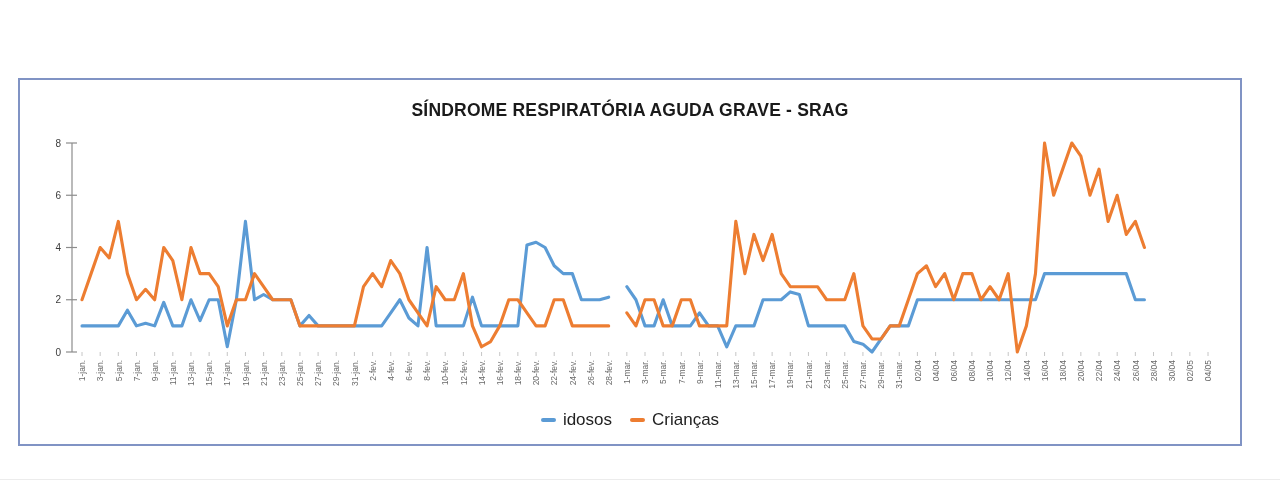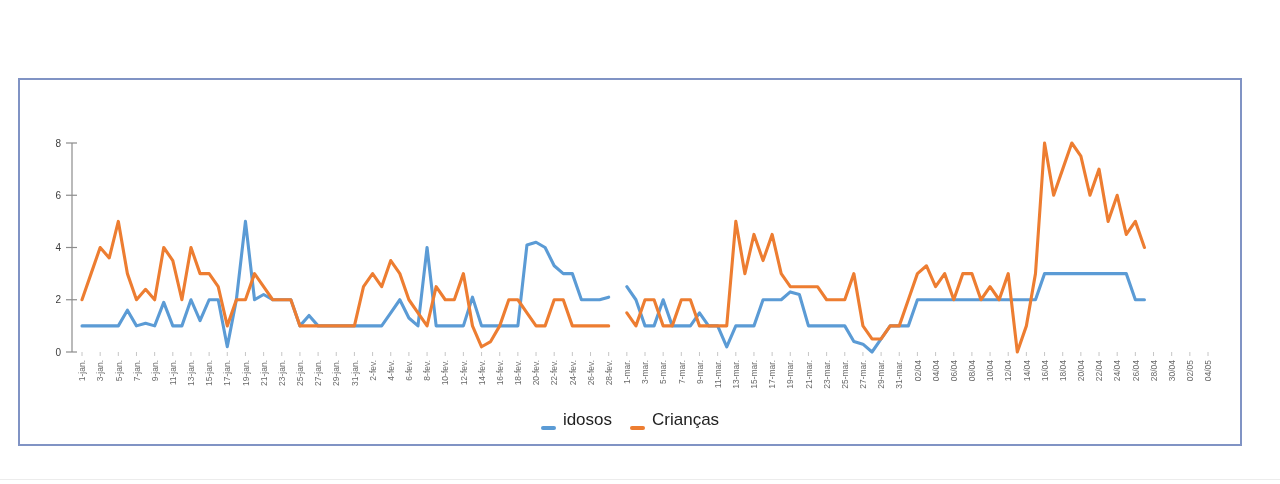--- a/index.html
+++ b/index.html
@@ -27,21 +27,21 @@
     color:#1a1a1a;
     letter-spacing:0.2px;
   }
   #plot-svg{ position:absolute; left:0; top:0; }
   #legend{
     position:absolute;
     left:0; bottom:14px; width:100%;
     display:flex; justify-content:center; align-items:center; gap:18px;
     font-size:17px; color:#222;
   }
-  .legend-item{display:flex;align-items:flex-end;gap:7px;}
+  .legend-item{display:flex;align-items:center;gap:7px;}
   .legend-swatch{display:inline-block;width:15px;height:4px;border-radius:2px;}
   .tick-label{
     font-size:8.5px;
     fill:#6a6a6a;
     font-family:"Liberation Sans", sans-serif;
   }
   .ylab{
     font-size:10px;
     fill:#3c3c3c;
     font-family:"Liberation Sans", sans-serif;
@@ -53,20 +53,21 @@
   #bottom-divider{
     position:absolute; left:0; top:479px; width:1280px; height:1px;
     background:#ececec;
   }
 </style>
 </head>
 <body>
 
 <div id="chart-frame">
 
+  <div id="chart-title">SÍNDROME RESPIRATÓRIA AGUDA GRAVE - SRAG</div>
 
   <svg id="plot-svg" width="1220" height="364">
     <g id="svg-root">
         <line x1="52" y1="63" x2="52" y2="272" stroke="#8c8c8c" stroke-width="1.2"></line>
         <line x1="46" y1="272" x2="57" y2="272" stroke="#8c8c8c" stroke-width="1.2"></line>
         <text x="41" y="275.5" text-anchor="end" class="ylab">0</text>
         <line x1="46" y1="219.75" x2="57" y2="219.75" stroke="#8c8c8c" stroke-width="1.2"></line>
         <text x="41" y="223.25" text-anchor="end" class="ylab">2</text>
         <line x1="46" y1="167.5" x2="57" y2="167.5" stroke="#8c8c8c" stroke-width="1.2"></line>
         <text x="41" y="171" text-anchor="end" class="ylab">4</text>

